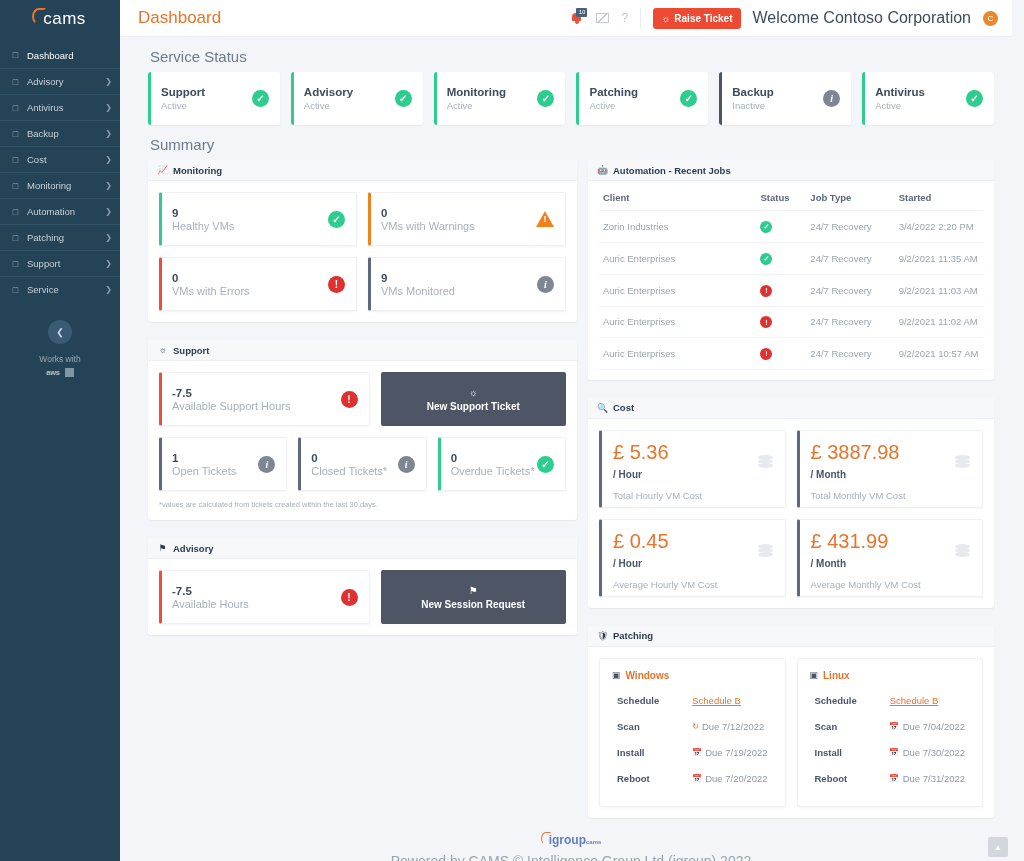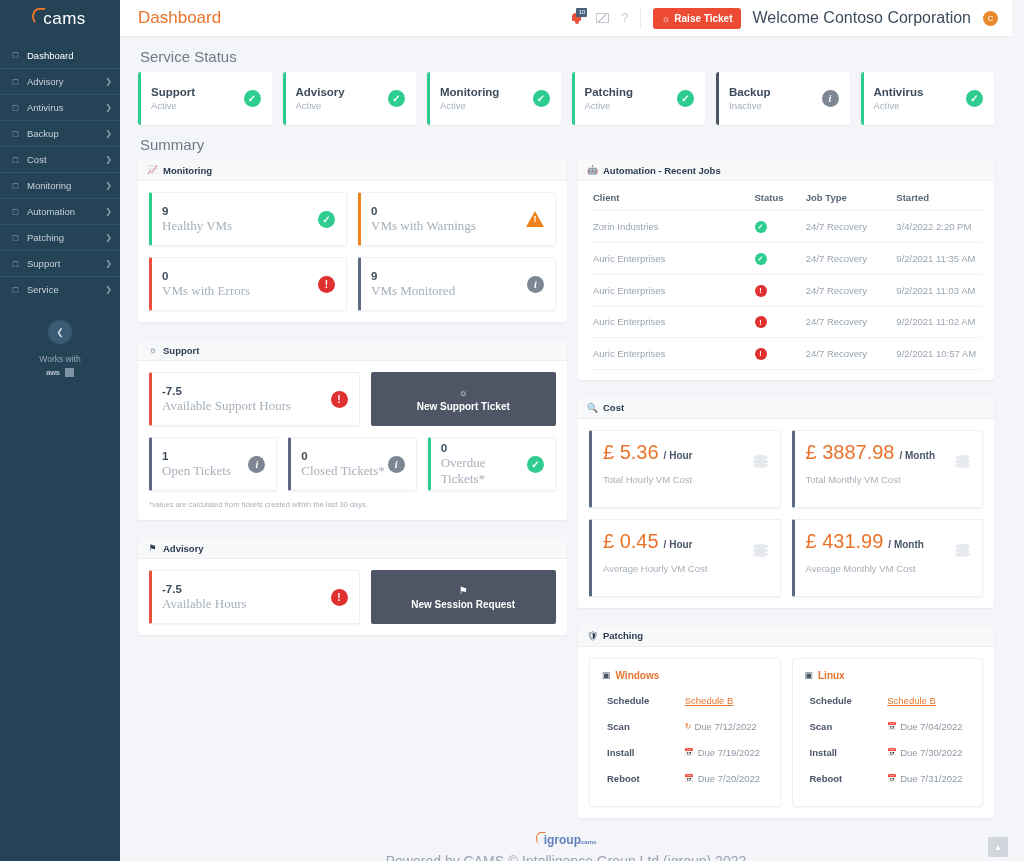--- a/index.html
+++ b/index.html
@@ -81,21 +81,21 @@
     border: none; border-radius: 3px; height: 21px; padding: 0 8px;
     display: flex; align-items: center; gap: 4px; cursor: pointer;
   }
   .welcome { font-size: 16px; color: #3d4c5c; }
   .avatar {
     width: 15px; height: 15px; border-radius: 50%; background: #e8892c;
     color: #fff; font-size: 8px; display: flex; align-items: center; justify-content: center;
     cursor: pointer;
   }
 
-  .content { flex: 1 1 auto; padding: 8px 18px 0 18px; overflow: hidden; position: relative; }
+  .content { flex: 1 1 auto; padding: 8px 18px 0 28px; overflow: hidden; position: relative; }
   .section-title { font-size: 15px; color: #6c7a89; font-weight: normal; margin: 3px 0 7px 2px; }
 
   
   .status-row { display: flex; gap: 11px; }
   .status-card {
     flex: 1 1 0; background: #fff; border-radius: 3px; height: 53px;
     border-left: 3px solid #2ecc8f;
     box-shadow: 0 1px 2px rgba(40,50,70,.07);
     display: flex; align-items: center; padding: 0 11px 0 10px;
   }
@@ -142,21 +142,21 @@
     flex: 1 1 0; background: #fff; border-radius: 2px;
     border: 1px solid #eef0f3; border-left: 3px solid #2ecc8f;
     box-shadow: 0 1px 2px rgba(40,50,70,.06);
     height: 54px; display: flex; align-items: center; padding: 0 11px 0 10px;
   }
   .tile.b-orange { border-left-color: #f0821e; }
   .tile.b-red { border-left-color: #e8503a; }
   .tile.b-navy { border-left-color: #5b6a80; }
   .tile .t-txt { flex: 1 1 auto; }
   .t-val { font-size: 11.5px; font-weight: bold; color: #3d4c5c; }
-  .t-lab { font-size: 13px; color: #a6b0bb; margin-top: 1px; font-family: Liberation Serif, serif; }
+  .t-lab { font-size: 11px; color: #a6b0bb; margin-top: 1px; }
   .tile-note { font-size: 7.5px; color: #a6b0bb; margin-top: 9px; }
 
   .action-tile {
     flex: 1 1 0; background: #4e5564; border-radius: 2px; height: 54px;
     display: flex; flex-direction: column; align-items: center; justify-content: center;
     gap: 3px; color: #fff; cursor: pointer;
   }
   .action-tile .at-ico { font-size: 10px; }
   .action-tile .at-lab { font-size: 10px; font-weight: bold; }
 
@@ -178,21 +178,21 @@
     width: 12px; height: 12px; border-radius: 50%; display: inline-flex;
     align-items: center; justify-content: center; color: #fff; font-size: 7px; font-weight: bold;
   }
 
   
   .cost-tile {
     flex: 1 1 0; background: #fff; border: 1px solid #eef0f3; border-left: 3px solid #5b6a80;
     border-radius: 2px; box-shadow: 0 1px 2px rgba(40,50,70,.06);
     height: 78px; padding: 10px 11px 0 11px; position: relative;
   }
-  .cost-amt { font-size: 20px; color: #e8742c; font-weight: normal; display: flex; align-items: baseline; gap: 5px; }
+  .cost-amt { font-size: 20px; color: #e8742c; font-weight: normal; display: flex; align-items: baseline; gap: 5px; flex-direction: column; }
   .cost-per { font-size: 10px; color: #4a5568; font-weight: bold; }
   .cost-lab { font-size: 9.5px; color: #a6b0bb; margin-top: 10px; }
   .coins {
     position: absolute; right: 11px; top: 24px; width: 16px; height: 14px;
   }
   .coins i {
     position: absolute; left: 0; width: 15px; height: 5px; border-radius: 50%;
     background: #e6e9ee; display: block;
   }
   .coins i:nth-child(1) { top: 0; }

